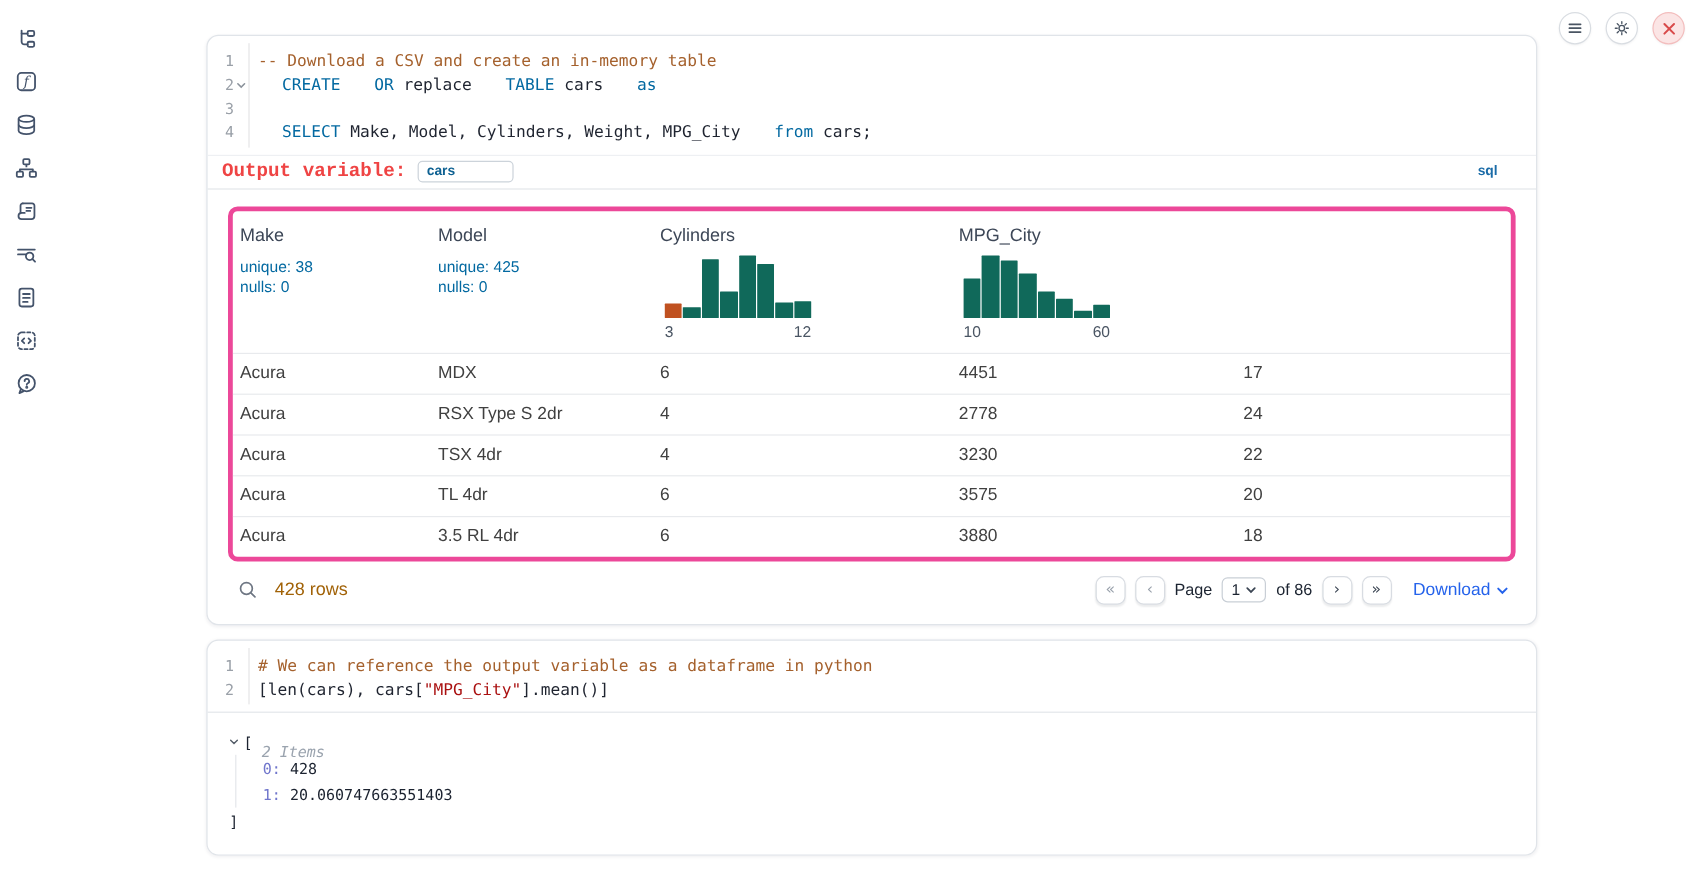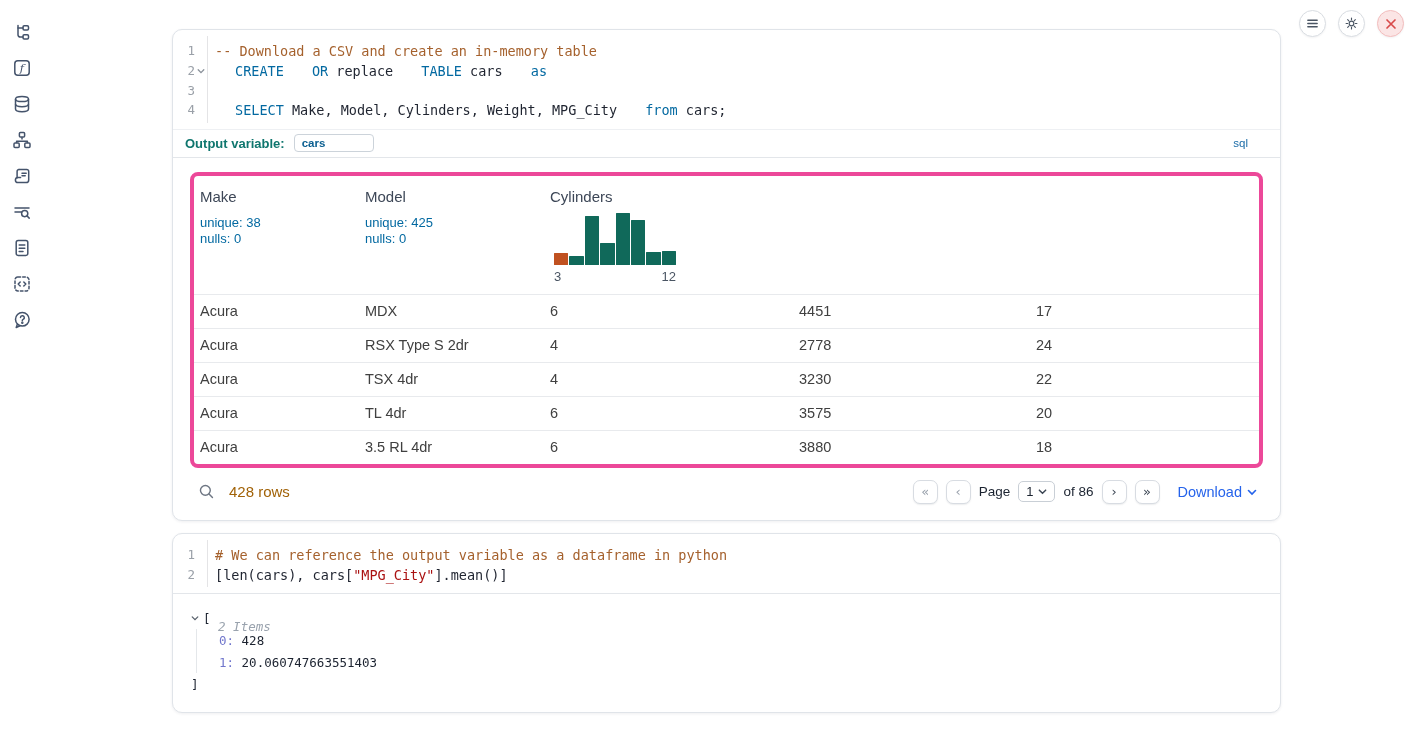--- a/index.html
+++ b/index.html
@@ -33,25 +33,25 @@
   .ln { width:22px; text-align:right; color:#9aa0a8; font-size:12.5px; flex:none; }
   .fold { width:12px; flex:none; display:flex; align-items:center; justify-content:center; color:#8b929b; }
   .code { padding-left:8px; color:#1f2430; }
   .tok-comment { color:#a5612d; }
   .tok-kw { color:#0369a1;margin-left:20px; }
   .tok-str { color:#aa1111; }
   .tok-pl { color:#1f2430; }
 
   .sql-footer { display:flex; align-items:center; height:29px;
     border-top:1px solid #eef0f3; border-bottom:1px solid #e3e6ea; padding:0 32px 0 12px; }
-  .outvar-label { font-size:13px; font-weight:700; color:#0f766e; }
+  .outvar-label { font-size:16px; font-weight:700; color:#ef4444;font-family:Liberation Mono, monospace; }
   .outvar-input { margin-left:9px; width:80px; height:18px; font-size:11.5px; font-weight:700;
     color:#0e6192; border:1px solid #ccd3da; border-radius:4px; padding:0 7px;
     font-family:"Liberation Sans", sans-serif; outline:none; }
-  .lang-badge { margin-left:auto; font-size:11.5px; font-weight:400; color:#1b6ca8; }
+  .lang-badge { margin-left:auto; font-size:11.5px; font-weight:700; color:#1b6ca8; }
 
   .cell-output { padding:14px 17px 16px 17px; }
 
   
   .table-card { border:4px solid #ec4899; border-radius:8px; overflow:hidden; }
   .thead, .trow { display:grid; grid-template-columns:165px 185px 249px 237px 1fr; }
   .th { padding:12px 8px 10px 6px; }
   .th-label { font-size:15px; color:#3d4757; }
   .th-meta { font-size:13px; color:#0369a1; line-height:16px; }
   .th-meta.first { margin-top:10px; }
@@ -229,20 +229,39 @@
                 <div class="hist-bar" style="height: 86%; background: rgb(16, 105, 90);"></div>
                 <div class="hist-bar" style="height: 24%; background: rgb(16, 105, 90);"></div>
                 <div class="hist-bar" style="height: 27%; background: rgb(16, 105, 90);"></div>
               </div>
             <div class="hist-labels">
                 <span>3</span>
                 <span>12</span>
               </div>
           </div>
         </div>
+        <div class="th">
+          <div class="th-label">MPG_City</div>
+          <div class="hist">
+            <div class="hist-bars">
+                <div class="hist-bar" style="height: 63%; background: rgb(16, 105, 90);"></div>
+                <div class="hist-bar" style="height: 99%; background: rgb(16, 105, 90);"></div>
+                <div class="hist-bar" style="height: 92%; background: rgb(16, 105, 90);"></div>
+                <div class="hist-bar" style="height: 71%; background: rgb(16, 105, 90);"></div>
+                <div class="hist-bar" style="height: 42%; background: rgb(16, 105, 90);"></div>
+                <div class="hist-bar" style="height: 30%; background: rgb(16, 105, 90);"></div>
+                <div class="hist-bar" style="height: 12%; background: rgb(16, 105, 90);"></div>
+                <div class="hist-bar" style="height: 21%; background: rgb(16, 105, 90);"></div>
+              </div>
+            <div class="hist-labels">
+                <span>10</span>
+                <span>60</span>
+              </div>
+          </div>
+        </div>
       </div>
 
       <div class="trow">
         <div class="td">Acura</div>
           <div class="td">MDX</div>
           <div class="td">6</div>
           <div class="td">4451</div>
           <div class="td">17</div>
       </div>
       <div class="trow">

